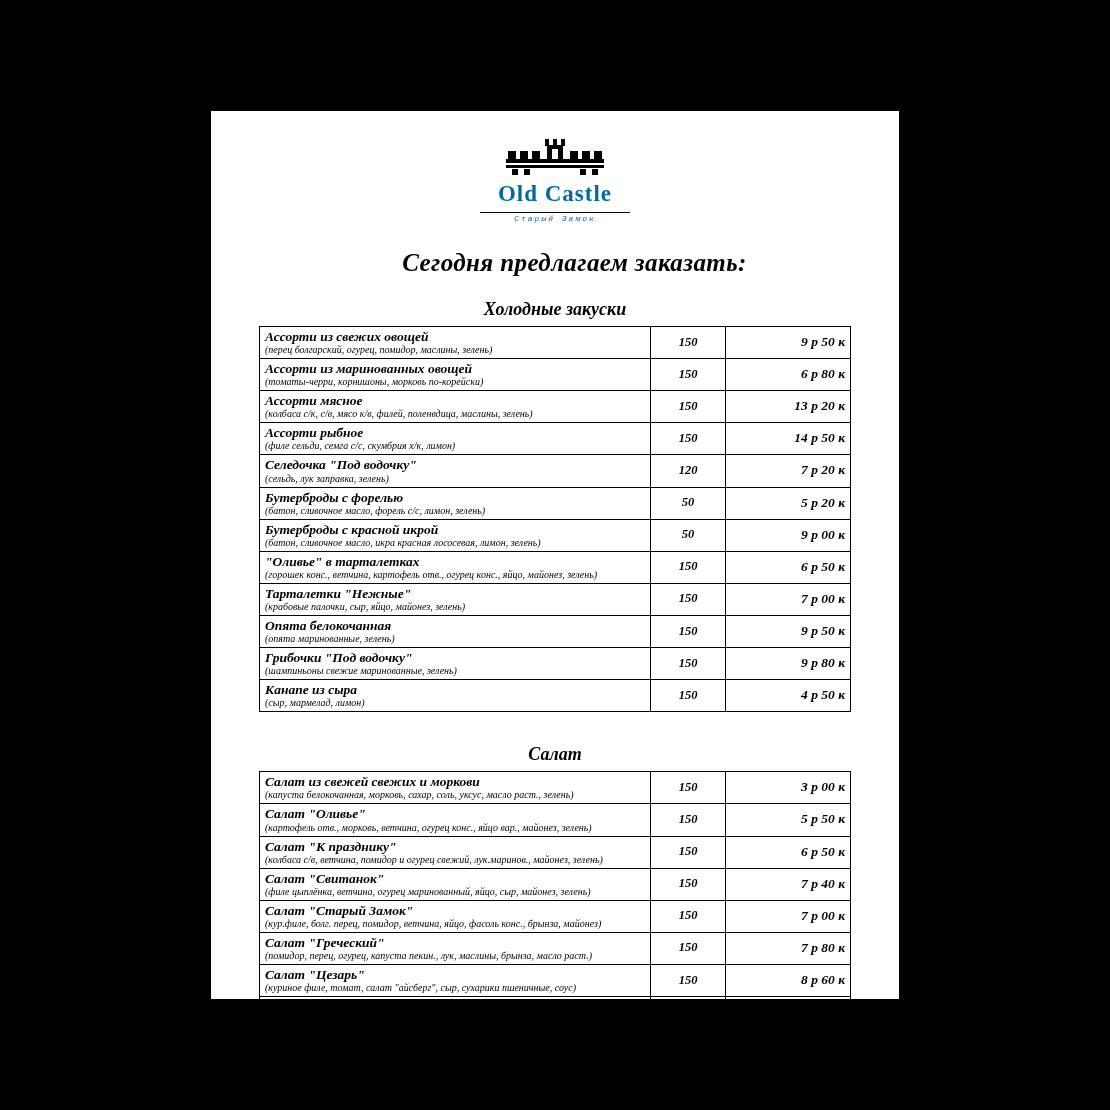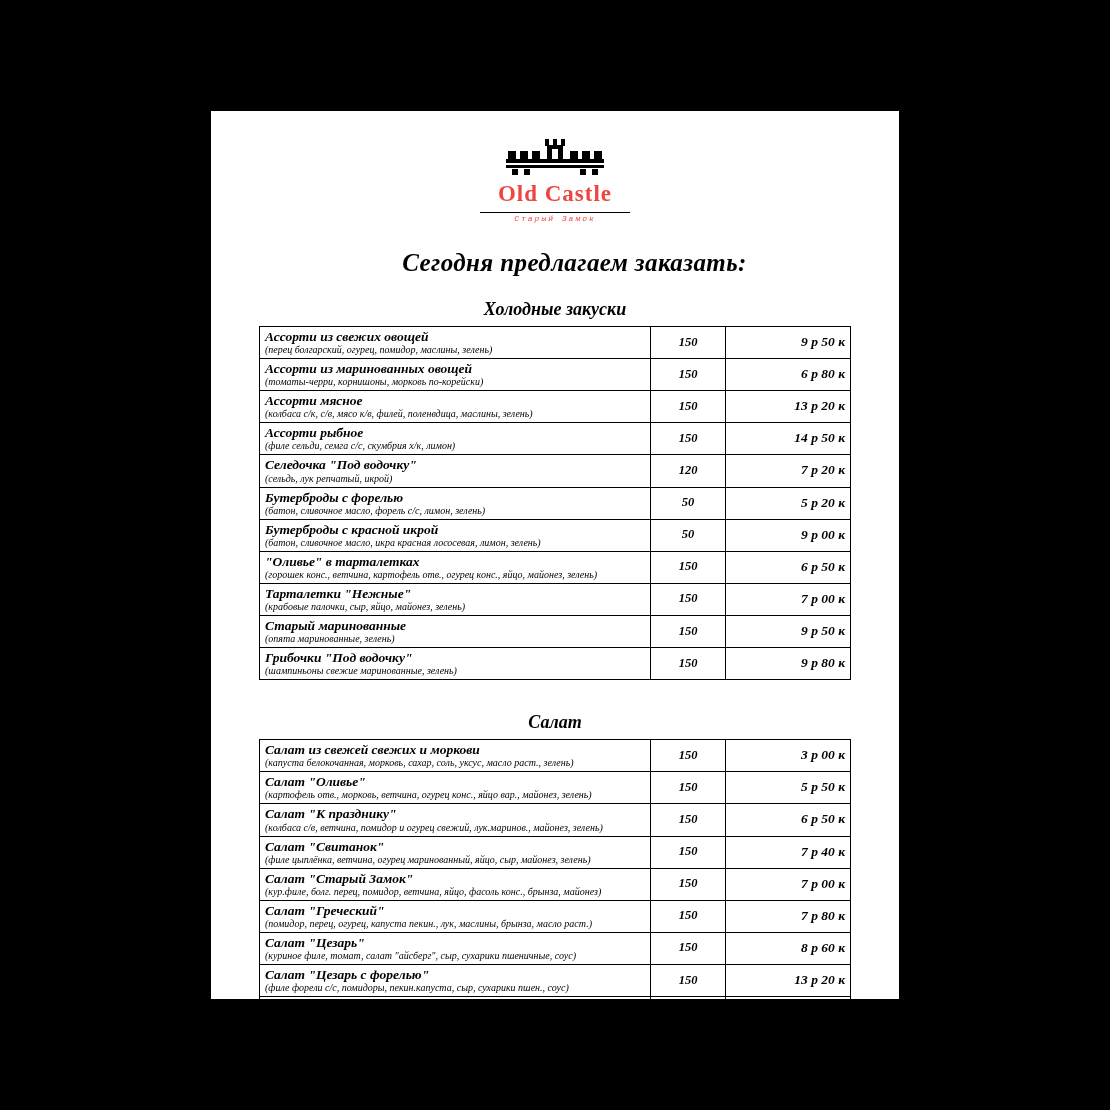--- a/index.html
+++ b/index.html
@@ -22,21 +22,21 @@
     background: #ffffff;
   }
   .logo-wrap {
     padding-top: 24px;
     display: flex;
     justify-content: center;
   }
   .logo {
     width: 150px;
     text-align: center;
-    color: #ef4444;
+    color: #0369a1;
   }
   .logo svg {
     display: block;
     margin: 0 auto;
   }
   .logo-name {
     font-family: "Liberation Serif", serif;
     font-weight: bold;
     font-size: 23px;
     letter-spacing: 1px;
@@ -182,21 +182,21 @@
         <td class="name">
           <div class="dish">Ассорти рыбное</div>
           <div class="ingr">(филе сельди, семга с/с, скумбрия х/к, лимон)</div>
         </td>
         <td class="qty">150</td>
         <td class="price">14 р 50 к</td>
       </tr>
       <tr>
         <td class="name">
           <div class="dish">Селедочка "Под водочку"</div>
-          <div class="ingr">(сельдь, лук репчатый, икрой)</div>
+          <div class="ingr">(сельдь, лук заправка, зелень)</div>
         </td>
         <td class="qty">120</td>
         <td class="price">7 р 20 к</td>
       </tr>
       <tr>
         <td class="name">
           <div class="dish">Бутерброды с форелью</div>
           <div class="ingr">(батон, сливочное масло, форель с/с, лимон, зелень)</div>
         </td>
         <td class="qty">50</td>
@@ -221,33 +221,41 @@
       <tr>
         <td class="name">
           <div class="dish">Тарталетки "Нежные"</div>
           <div class="ingr">(крабовые палочки, сыр, яйцо, майонез, зелень)</div>
         </td>
         <td class="qty">150</td>
         <td class="price">7 р 00 к</td>
       </tr>
       <tr>
         <td class="name">
-          <div class="dish">Старый маринованные</div>
+          <div class="dish">Опята белокочанная</div>
           <div class="ingr">(опята маринованные, зелень)</div>
         </td>
         <td class="qty">150</td>
         <td class="price">9 р 50 к</td>
       </tr>
       <tr>
         <td class="name">
           <div class="dish">Грибочки "Под водочку"</div>
           <div class="ingr">(шампиньоны свежие маринованные, зелень)</div>
         </td>
         <td class="qty">150</td>
         <td class="price">9 р 80 к</td>
+      </tr>
+      <tr>
+        <td class="name">
+          <div class="dish">Канапе из сыра</div>
+          <div class="ingr">(сыр, мармелад, лимон)</div>
+        </td>
+        <td class="qty">150</td>
+        <td class="price">4 р 50 к</td>
       </tr>
     </tbody>
   </table>
 
   <div class="spacer"></div>
 
   <div class="section-title">Салат</div>
   <table class="menu">
     <tbody>
       <tr>

